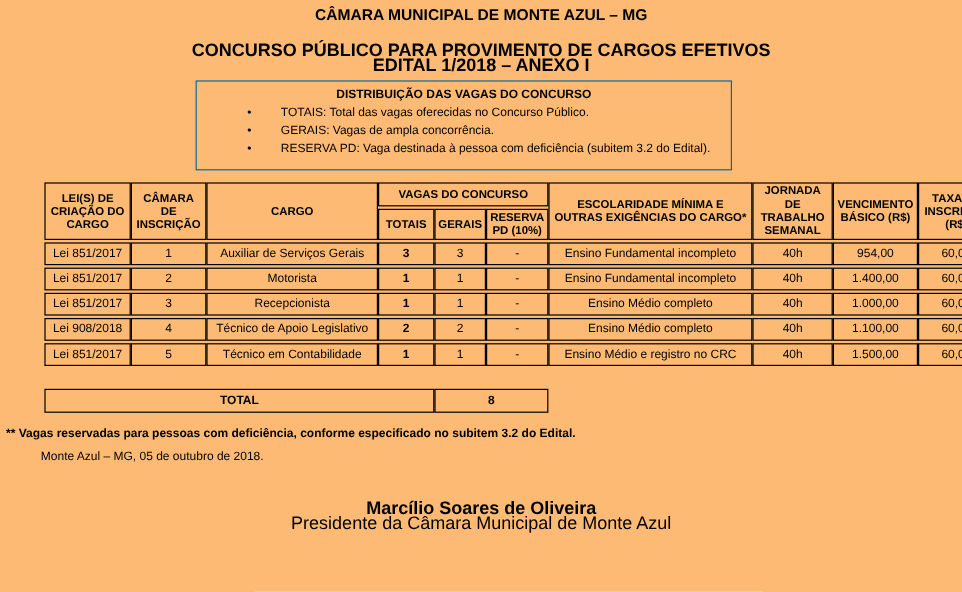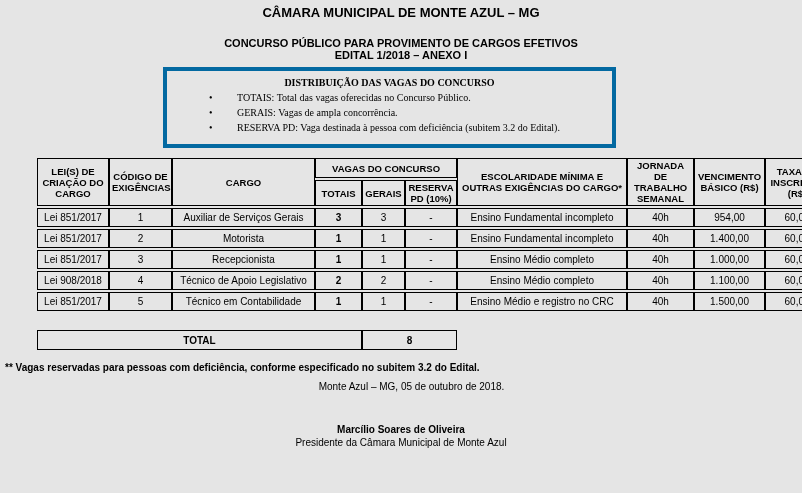--- a/index.html
+++ b/index.html
@@ -5,43 +5,42 @@
   * { margin: 0; padding: 0; }
   body {
     background: #ffffff;
     font-family: "Liberation Sans", sans-serif;
     color: #000000;
   }
   .page {
     position: relative;
     width: 802px;
     height: 493px;
-    background: #e5e5e5;
+    background: #fdba74;
     overflow: hidden;
   }
   .doc-title {
     margin-top: 5px;
     text-align: center;
     font-size: 13px;
     font-weight: bold;
   }
   .doc-subtitle {
     margin-top: 17px;
     text-align: center;
-    font-size: 11px;
+    font-size: 15px;
     font-weight: bold;
     line-height: 12px;
   }
   .dist-box {
     width: 445px;
     margin: 6px 0 0 163px;
-    border: 4px solid #0369a1;
+    border: 1px solid #0369a1;
     padding: 6px 0 7px 0;
     font-size: 10px;
-    font-family: Liberation Serif, serif;
   }
   .dist-box .box-title {
     text-align: center;
     font-weight: bold;
     margin-bottom: 4px;
   }
   .bullet-row {
     display: flex;
     margin: 0 6px 3px 42px;
     line-height: 12px;
@@ -84,28 +83,28 @@
   .summary-table td { height: 20px; font-weight: bold; }
   .footnotes {
     margin: 9px 5px 0 5px;
     font-size: 10px;
     font-weight: bold;
     line-height: 13px;
   }
   .date-line {
     margin-top: 7px;
     padding-right: 13px;
-    text-align: center;
+    text-align: left;
     font-size: 10px;
     margin-left: 34px;
   }
   .signature {
     margin-top: 31px;
     text-align: center;
-    font-size: 10px;
+    font-size: 15px;
     line-height: 13px;
   }
   .signature .sig-name { font-weight: bold; }
 </style>
 </head>
 <body>
 
 <div class="page">
 
   <div class="doc-title">CÂMARA MUNICIPAL DE MONTE AZUL – MG</div>
@@ -140,21 +139,21 @@
         <col style="width:43px">
         <col style="width:52px">
       <col style="width:170px">
         <col style="width:67px">
         <col style="width:71px">
         <col style="width:64px">
     </colgroup>
     <tbody>
         <tr class="h1">
       <th rowspan="2">LEI(S) DE CRIAÇÃO DO CARGO</th>
-      <th rowspan="2">CÓDIGO DE EXIGÊNCIAS</th>
+      <th rowspan="2">CÂMARA DE INSCRIÇÃO</th>
       <th rowspan="2">CARGO</th>
       <th colspan="3">VAGAS DO CONCURSO</th>
       <th rowspan="2">ESCOLARIDADE MÍNIMA E OUTRAS EXIGÊNCIAS DO CARGO*</th>
       <th rowspan="2">JORNADA DE TRABALHO SEMANAL</th>
       <th rowspan="2">VENCIMENTO BÁSICO (R$)</th>
       <th rowspan="2">TAXA DE INSCRIÇÃO (R$)</th>
     </tr>
     <tr class="h2">
       <th>TOTAIS</th>
       <th>GERAIS</th>

